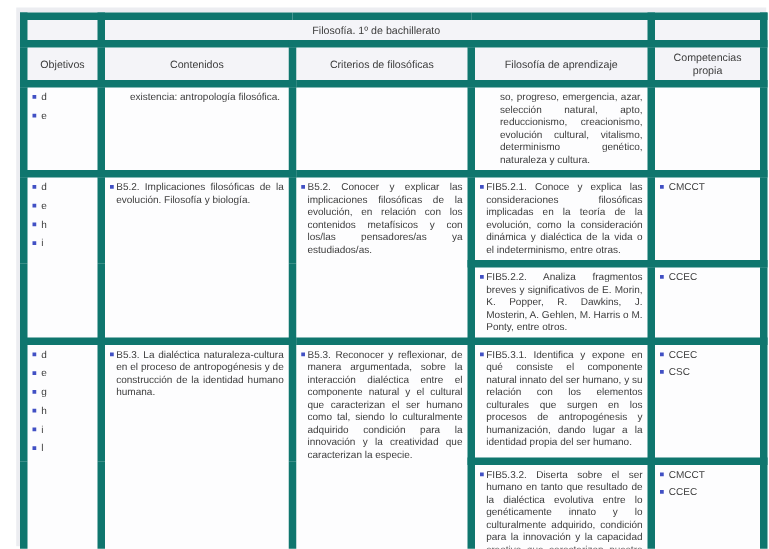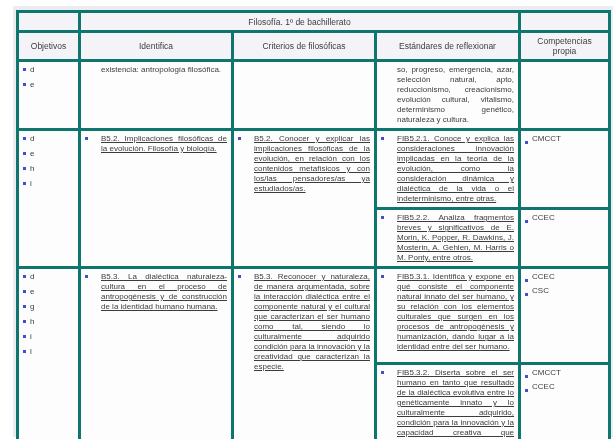--- a/index.html
+++ b/index.html
@@ -13,34 +13,34 @@
     position:absolute;left:13px;top:6px;width:600px;height:431px;
     background:#ecedf1;
   }
   table.curr{
     position:absolute;left:16px;top:10px;
     border-collapse:collapse;table-layout:fixed;
     width:592px;
     background:#fdfdfe;
   }
   td,th{
-    border:3px solid #0f766e;
+    border:6px solid #0f766e;
     font-size:8px;font-weight:normal;
     vertical-align:top;
     padding:3px 4px;
     overflow:hidden;
   }
   th{vertical-align:middle;text-align:center;font-size:8.5px;background:#f4f4f8;}
   .title-cell{vertical-align:middle;text-align:center;font-size:8.5px;background:#f4f4f8;}
   .txt{text-align:justify;line-height:10px;hyphens:auto;}
-  .item{display:flex;gap:13px;text-decoration:underline;}
+  .item{display:flex;gap:2px;}
   .sq{flex:none;width:3px;height:3px;background:#4150c4;margin-top:3px;}
   ul.blist{list-style:none;margin:0;padding:0;}
   ul.blist li{display:flex;gap:4px;align-items:flex-start;line-height:10px;margin:0 0 5px 0;}
-  ul.blist.comp li{margin:0 0 4px 0;align-items:flex-end;}
+  ul.blist.comp li{margin:0 0 4px 0;}
   .cont{padding-left:0;margin-left:16px;}
   
   tr.rt{height:20px;} tr.rh{height:15px;}
   tr.r1{height:58px;} tr.r2a{height:72px;} tr.r2b{height:58px;}
   tr.r3a{height:96px;} tr.r3b{height:83px;}
 </style>
 </head>
 <body>
 
 <div class="page-bg"></div>
@@ -56,23 +56,23 @@
 
   <tbody>
       <tr class="rt">
     <td class="title-cell"></td>
     <td class="title-cell" colspan="3">Filosofía. 1º de bachillerato</td>
     <td class="title-cell"></td>
   </tr>
 
   <tr class="rh">
     <th>Objetivos</th>
-    <th>Identifica</th>
+    <th>Contenidos</th>
     <th>Criterios de filosóficas</th>
-    <th>Estándares de reflexionar</th>
+    <th>Filosofía de aprendizaje</th>
     <th>Competencias propia</th>
   </tr>
 
   <tr class="r1">
     <td>
       <ul class="blist">
         <li>
               <span class="sq"></span>
               <span>d</span>
             </li>
@@ -123,21 +123,21 @@
     </td>
     <td rowspan="2">
       <div class="item">
         <span class="sq"></span>
         <div class="txt">B5.2. Conocer y explicar las implicaciones filosóficas de la evolución, en relación con los contenidos metafísicos y con los/las pensadores/as ya estudiados/as.</div>
       </div>
     </td>
     <td>
       <div class="item">
         <span class="sq"></span>
-        <div class="txt">FIB5.2.1. Conoce y explica las consideraciones innovación implicadas en la teoría de la evolución, como la consideración dinámica y dialéctica de la vida o el indeterminismo, entre otras.</div>
+        <div class="txt">FIB5.2.1. Conoce y explica las consideraciones filosóficas implicadas en la teoría de la evolución, como la consideración dinámica y dialéctica de la vida o el indeterminismo, entre otras.</div>
       </div>
     </td>
     <td>
       <ul class="blist comp">
         <li>
               <span class="sq"></span>
               <span>CMCCT</span>
             </li>
       </ul>
     </td>
@@ -191,27 +191,27 @@
     </td>
     <td rowspan="2">
       <div class="item">
         <span class="sq"></span>
         <div class="txt">B5.3. La dialéctica naturaleza-cultura en el proceso de antropogénesis y de construcción de la identidad humano humana.</div>
       </div>
     </td>
     <td rowspan="2">
       <div class="item">
         <span class="sq"></span>
-        <div class="txt">B5.3. Reconocer y naturaleza, de manera argumentada, sobre la interacción dialéctica entre el componente natural y el cultural que caracterizan el ser humano como tal, siendo lo culturalmente adquirido condición para la innovación y la creatividad que caracterizan la especie.</div>
-      </div>
-    </td>
-    <td>
-      <div class="item">
-        <span class="sq"></span>
-        <div class="txt">FIB5.3.1. Identifica y expone en qué consiste el componente natural innato del ser humano, y su relación con los elementos culturales que surgen en los procesos de antropogénesis y humanización, dando lugar a la identidad entre del ser humano.</div>
+        <div class="txt">B5.3. Reconocer y reflexionar, de manera argumentada, sobre la interacción dialéctica entre el componente natural y el cultural que caracterizan el ser humano como tal, siendo lo culturalmente adquirido condición para la innovación y la creatividad que caracterizan la especie.</div>
+      </div>
+    </td>
+    <td>
+      <div class="item">
+        <span class="sq"></span>
+        <div class="txt">FIB5.3.1. Identifica y expone en qué consiste el componente natural innato del ser humano, y su relación con los elementos culturales que surgen en los procesos de antropogénesis y humanización, dando lugar a la identidad propia del ser humano.</div>
       </div>
     </td>
     <td>
       <ul class="blist comp">
         <li>
               <span class="sq"></span>
               <span>CCEC</span>
             </li>
         <li>
               <span class="sq"></span>

